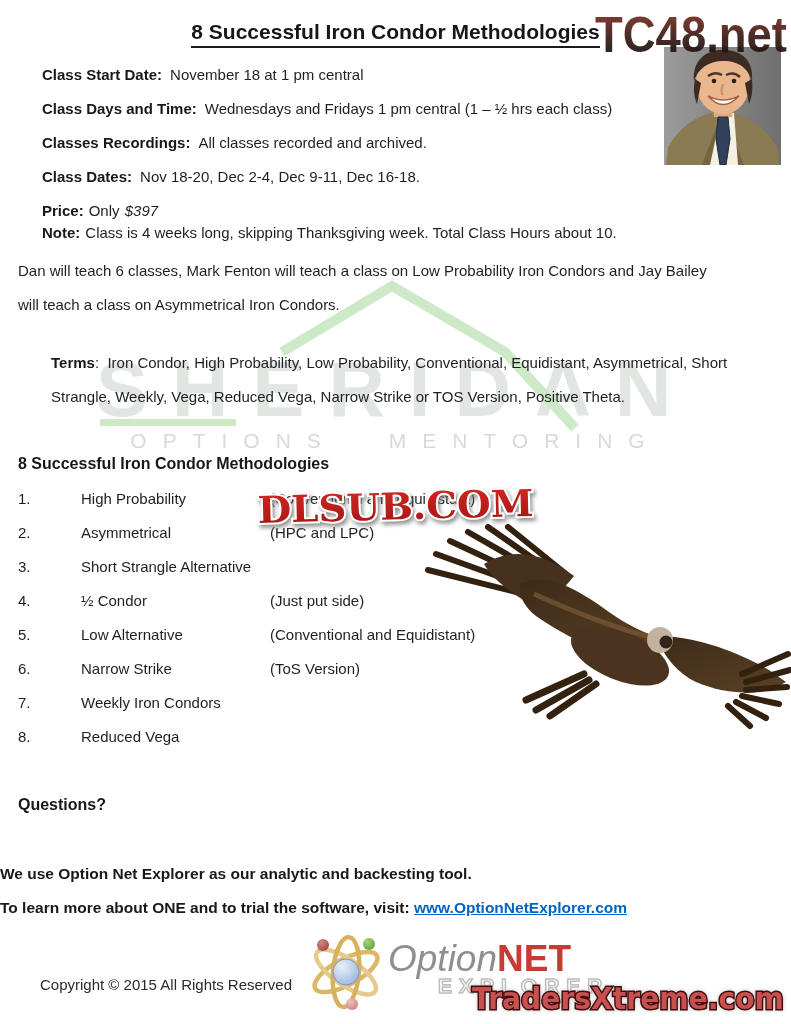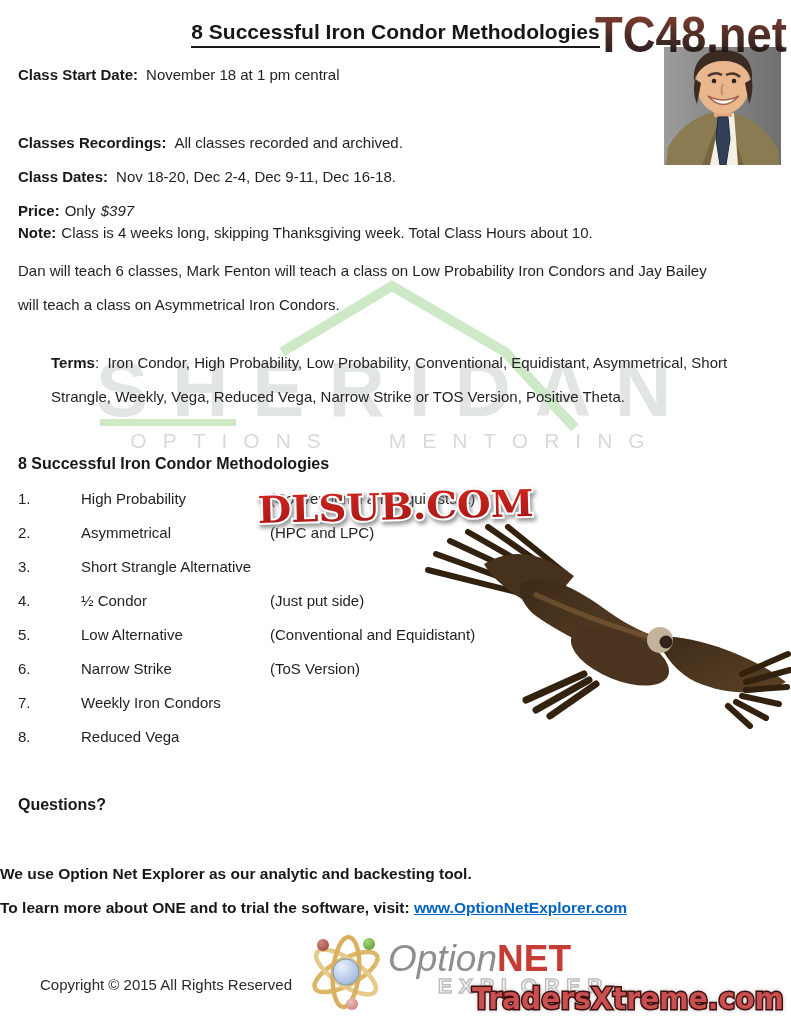--- a/index.html
+++ b/index.html
@@ -1,21 +1,21 @@
 <!DOCTYPE html>
 <html><head>
 <meta charset="utf-8">
 <style>
   html,body{margin:0;padding:0;background:#ffffff;}
   #page{position:relative;width:791px;height:1024px;background:#ffffff;overflow:hidden;
         font-family:"Liberation Sans",sans-serif;color:#1f1f1f;}
   .abs{position:absolute;}
   .line{font-size:15px;white-space:nowrap;z-index:2;}
   .b{font-weight:bold;color:#181818;}
-  .lbl{font-weight:bold;color:#181818;margin-right:8px;}
+  .lbl{font-weight:bold;color:#181818;margin-right:8px;margin-left:24px;}
   .pre{white-space:pre;}
   .para{font-size:15px;line-height:34px;z-index:2;}
   .para div{white-space:nowrap;}
   
   #title-wrap{left:0;right:0;top:20px;text-align:center;z-index:2;}
   #title-wrap span{display:inline-block;font-size:21px;font-weight:bold;color:#161616;
                    border-bottom:2px solid #1a1a1a;padding-bottom:2px;}
   
   .mrow{position:absolute;left:0;width:791px;font-size:15px;z-index:2;}
   .mnum{position:absolute;left:18px;}
@@ -122,20 +122,23 @@
     <path d="M44,49 Q59,66 75,49 Q59,57 44,49 Z" fill="#ffffff" stroke="#a3624a" stroke-width="1.5"></path>
   </svg>
 
   <div class="abs" id="title-wrap">
     <span>8 Successful Iron Condor Methodologies</span>
   </div>
 
   <div class="abs line" style="left:18px;top:66px;">
     <span class="lbl">Class Start Date:</span><span>November 18 at 1 pm central</span>
   </div>
+  <div class="abs line" style="left:18px;top:100px;">
+    <span class="lbl">Class Days and Time:</span><span>Wednesdays and Fridays 1 pm central (1 – ½ hrs each class)</span>
+  </div>
   <div class="abs line" style="left:18px;top:134px;">
     <span class="lbl">Classes Recordings:</span><span>All classes recorded and archived.</span>
   </div>
   <div class="abs line" style="left:18px;top:168px;">
     <span class="lbl">Class Dates:</span><span>Nov 18-20, Dec 2-4, Dec 9-11, Dec 16-18.</span>
   </div>
   <div class="abs line" style="left:18px;top:202px;">
     <span class="lbl" style="margin-right:5px;">Price:</span><span>Only</span>
     <span style="font-style:italic;margin-left:1px;">$397</span>
   </div>

